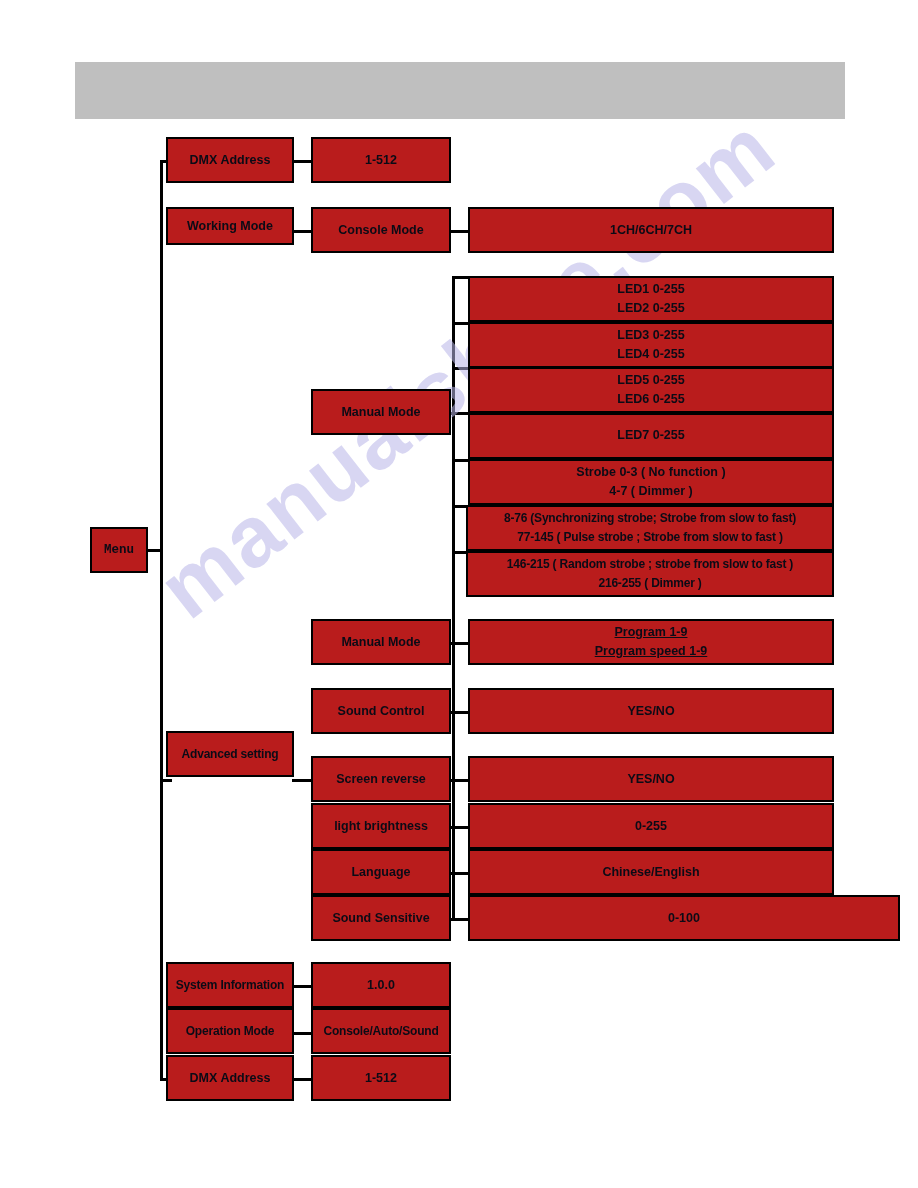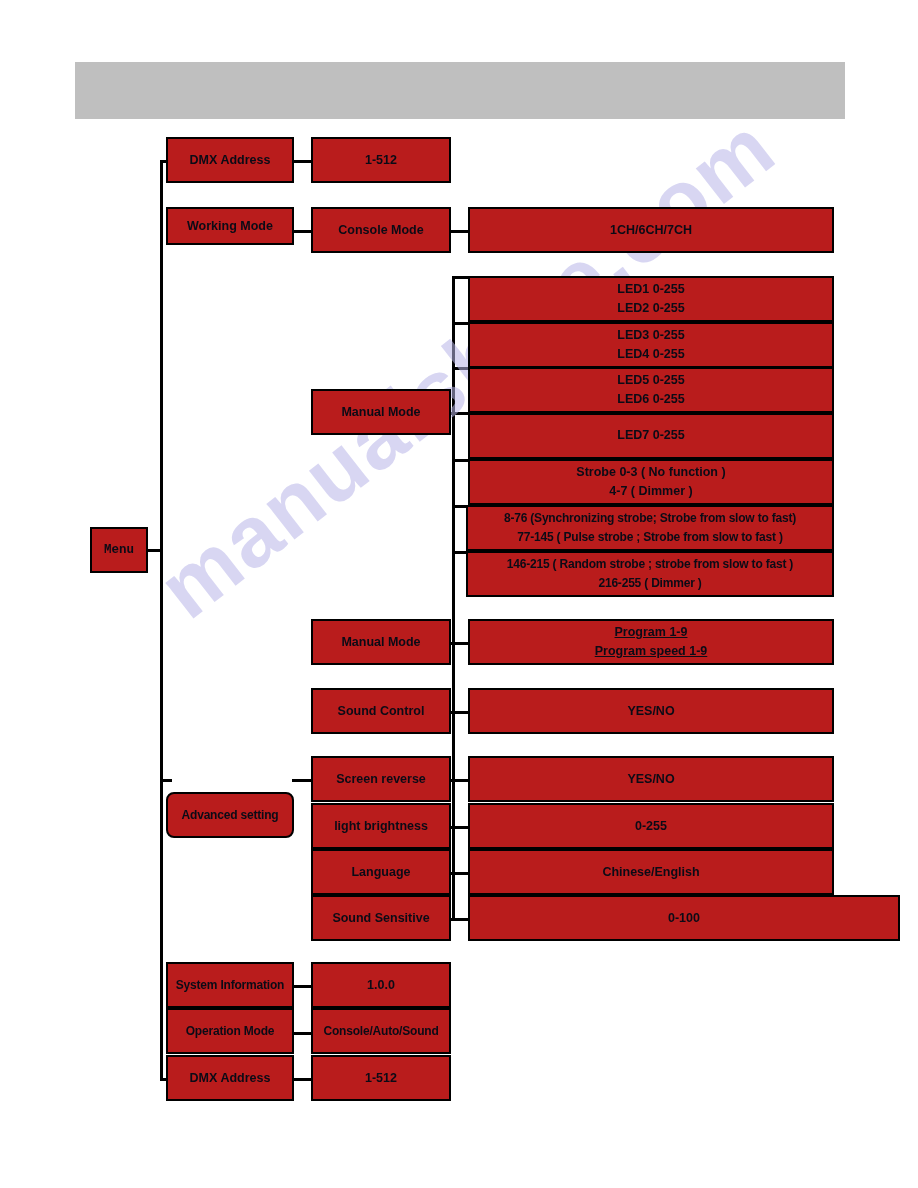--- a/index.html
+++ b/index.html
@@ -154,21 +154,21 @@
   </div>
 
   <div class="box" style="left:166px; top:137px; width:128px; height:46px;">
     <span class="ln">DMX Address</span>
   </div>
 
   <div class="box" style="left:166px; top:207px; width:128px; height:38px;">
     <span class="ln">Working Mode</span>
   </div>
 
-  <div class="box tight" style="left:166px; top:792px; width:128px; height:46px;border-radius:8px;">
+  <div class="box tight" style="left:166px; top:731px; width:128px; height:46px;">
     <span class="ln">Advanced setting</span>
   </div>
 
   <div class="box tight" style="left:166px; top:962px; width:128px; height:46px;">
     <span class="ln">System Information</span>
   </div>
 
   <div class="box tight" style="left:166px; top:1008px; width:128px; height:46px;">
     <span class="ln">Operation Mode</span>
   </div>

